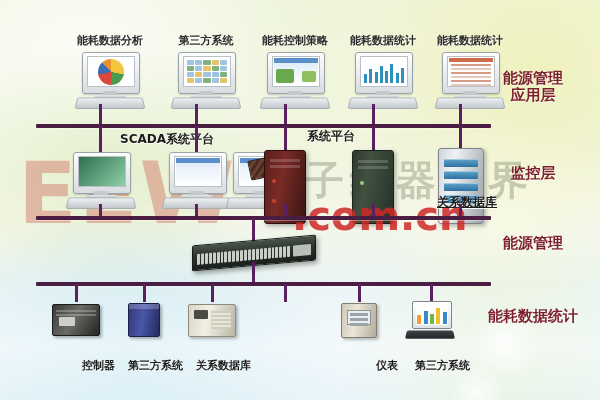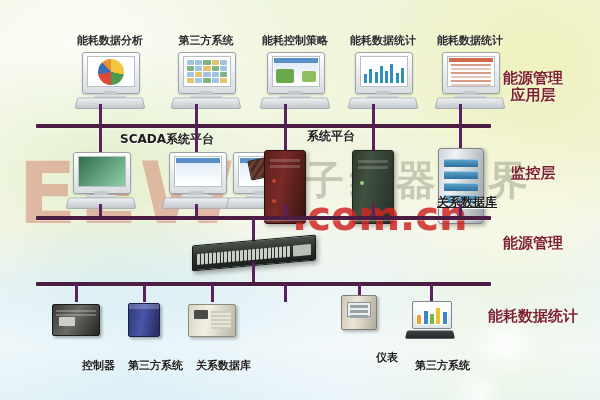--- a/index.html
+++ b/index.html
@@ -473,21 +473,21 @@
     <div class="devart">
       <div class="acu">
           <div class="vent"></div>
           <div class="gr"></div>
         </div>
     </div>
     <div class="cap">关系数据库</div>
   </div>
 
 
-  <div class="dev" style="left:318px;top:292px;">
+  <div class="dev" style="left:318px;top:300px;">
     <div class="devart">
       <div class="meter">
           <div class="win">
             <i></i>
             <i></i>
             <i></i>
           </div>
         </div>
     </div>
     <div class="cap">仪表</div>

